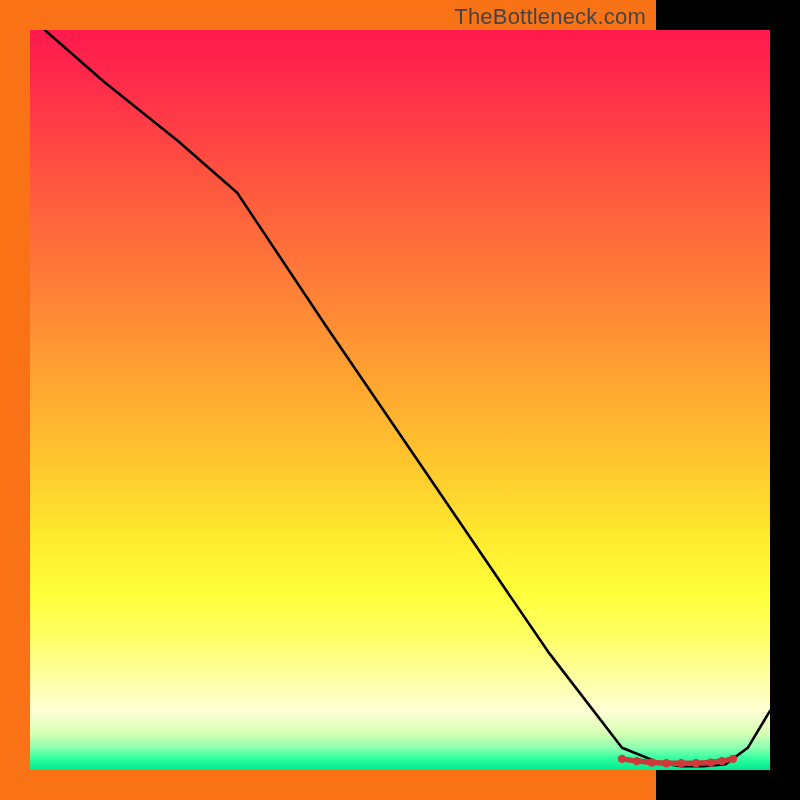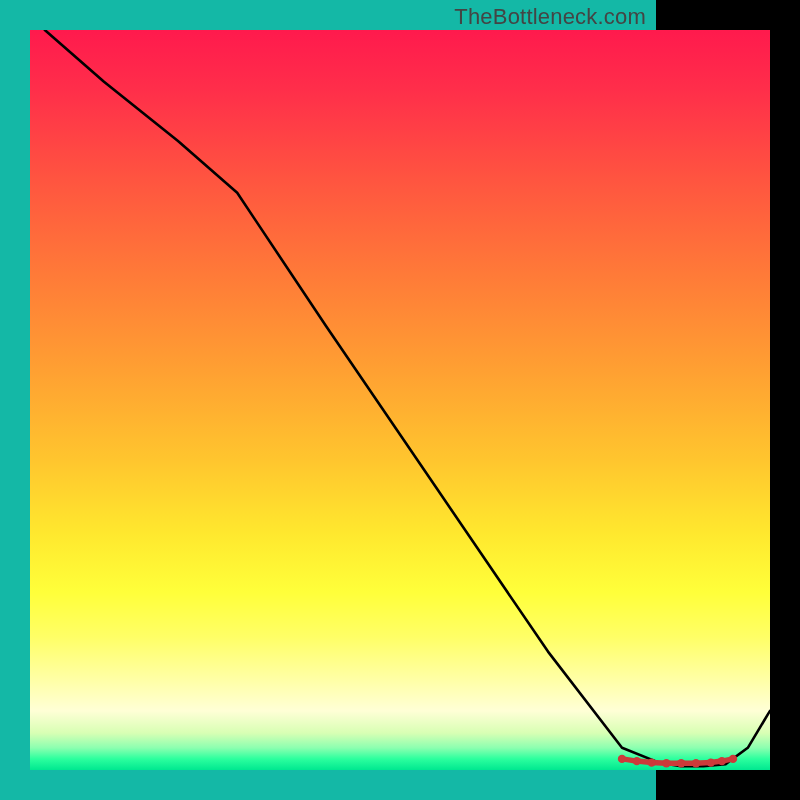--- a/index.html
+++ b/index.html
@@ -8,21 +8,21 @@
     width: 800px;
     height: 800px;
     overflow: hidden;
     background: #000;
     font-family: Arial, Helvetica, sans-serif;
   }
   .frame {
     position: relative;
     width: 656px;
     height: 800px;
-    background: #14b8a6;
+    background: #f97316;
   }
   .attribution {
     position: absolute;
     top: 4px;
     right: 10px;
     color: #444;
     font-size: 22px;
     font-weight: 500;
     letter-spacing: 0.2px;
   }

